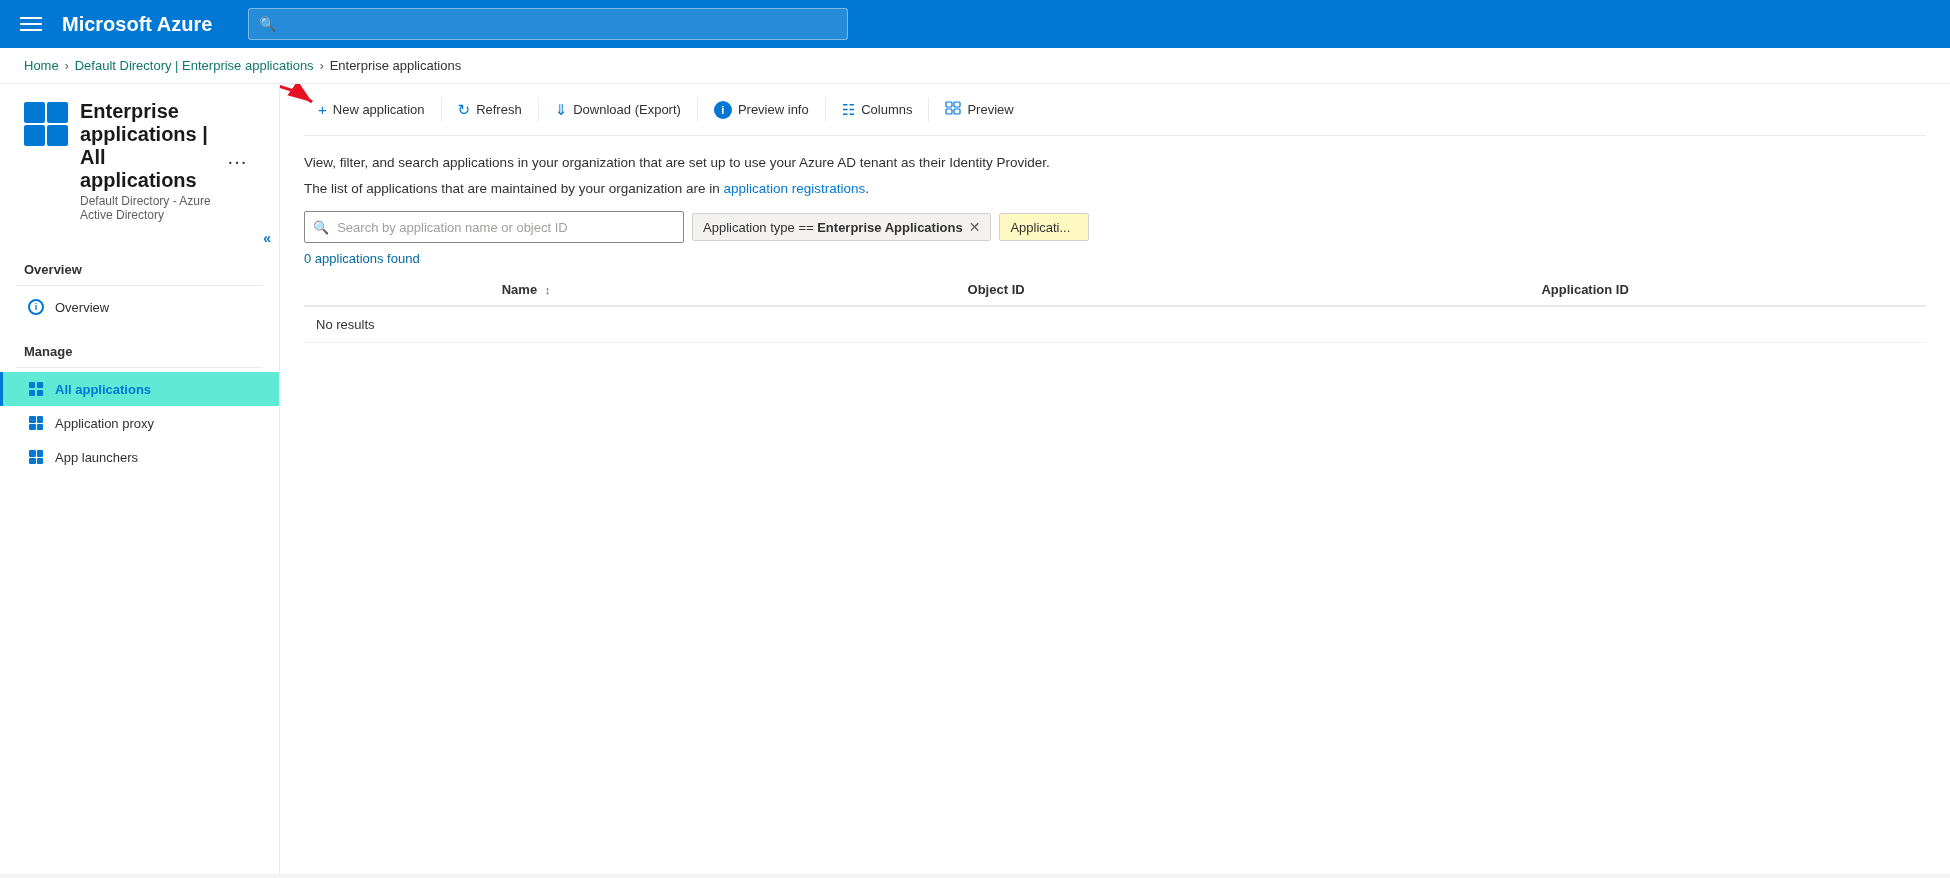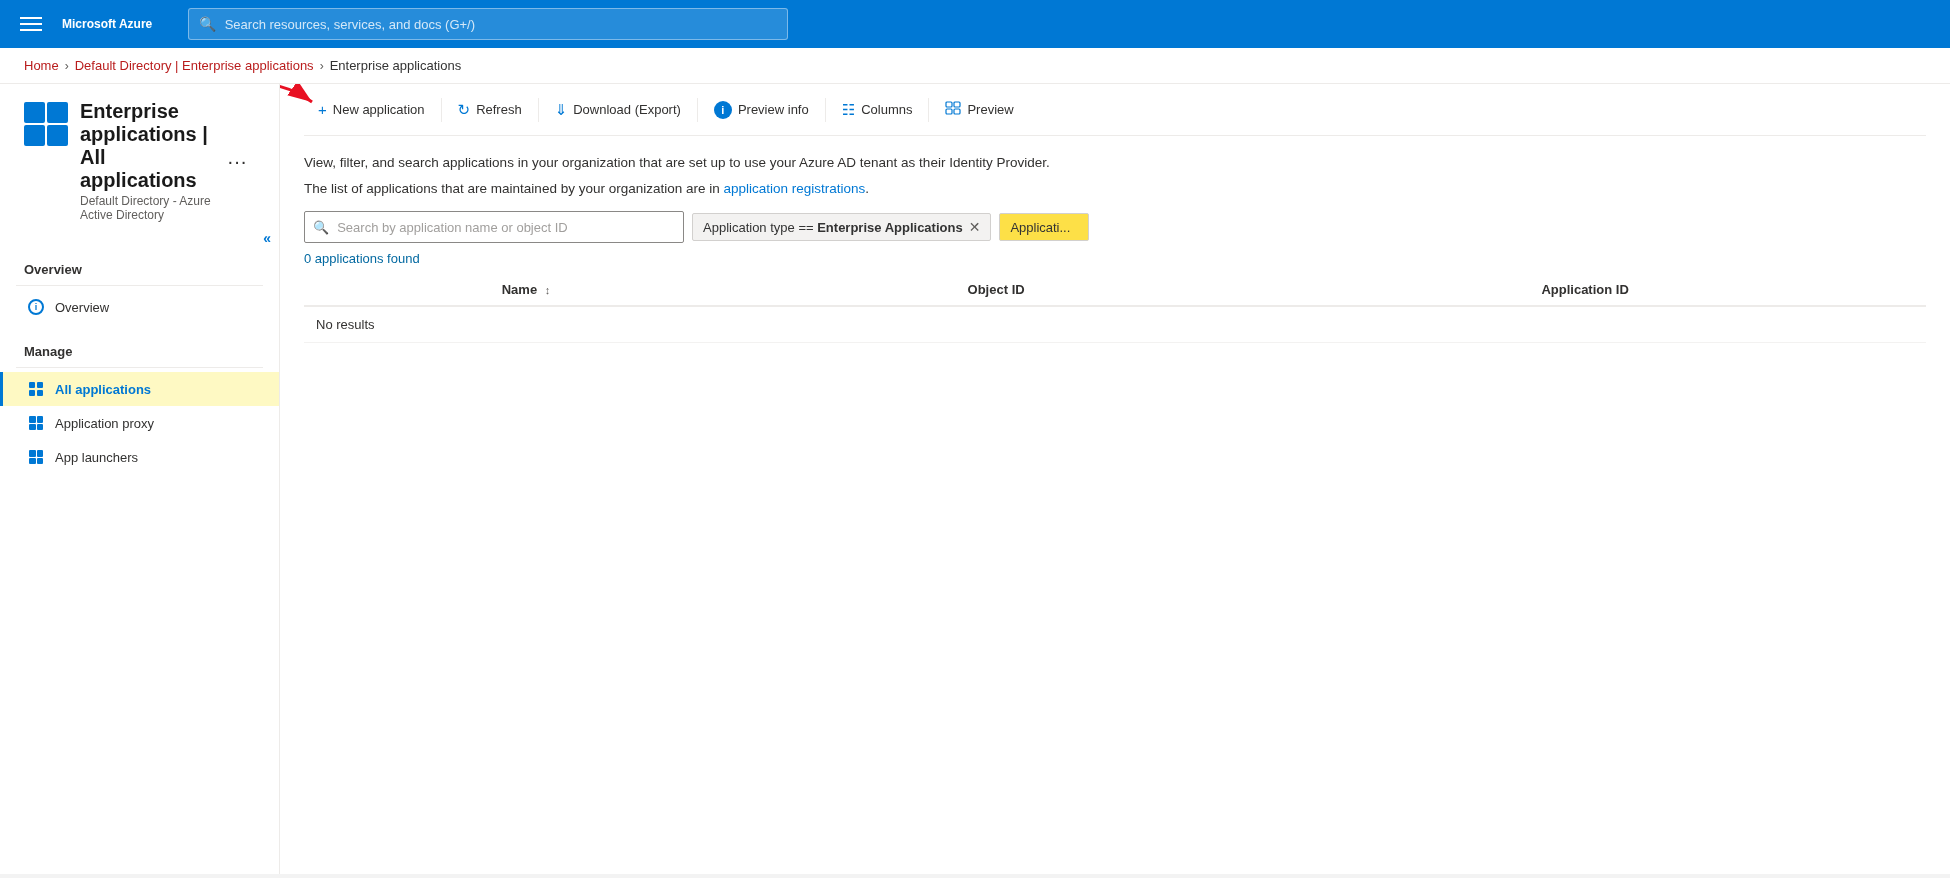--- a/index.html
+++ b/index.html
@@ -24,21 +24,21 @@
       padding: 4px;
     }
     .top-bar-hamburger span {
       display: block;
       width: 22px;
       height: 2px;
       background: white;
     }
     .top-bar-title {
       color: white;
-      font-size: 12px;
+      font-size: 20px;
       font-weight: 600;
       margin-right: 20px;
     }
     .top-bar-search {
       flex: 1;
       max-width: 600px;
       background: rgba(255,255,255,0.15);
       border: 1px solid rgba(255,255,255,0.4);
       border-radius: 3px;
       display: flex;
@@ -61,21 +61,21 @@
     
     .breadcrumb {
       padding: 10px 24px;
       background: white;
       font-size: 13px;
       display: flex;
       align-items: center;
       gap: 6px;
       border-bottom: 1px solid #edebe9;
     }
-    .breadcrumb a { color: #b91c1c; text-decoration: none; }
+    .breadcrumb a { color: #0f766e; text-decoration: none; }
     .breadcrumb-sep { color: #605e5c; font-size: 12px; }
 
     
     .main-layout {
       display: flex;
       height: calc(100vh - 88px);
       background: white;
     }
 
     
@@ -150,21 +150,21 @@
       display: flex;
       align-items: center;
       gap: 10px;
       padding: 8px 24px;
       cursor: pointer;
       color: #323130;
       font-size: 13px;
       border-left: 3px solid transparent;
     }
     .sidebar-item.active {
-      background: #fef9c3;
+      background: #5eead4;
       border-left-color: #0078d4;
       color: #0078d4;
       font-weight: 600;
     }
     .sidebar-item-icon {
       width: 18px;
       height: 18px;
       display: flex;
       align-items: center;
       justify-content: center;
@@ -348,21 +348,20 @@
 
 <div class="top-bar">
   <div class="top-bar-hamburger">
     <span></span>
       <span></span>
       <span></span>
   </div>
   <span class="top-bar-title">Microsoft Azure</span>
   <div class="top-bar-search">
     <span class="search-icon-top">🔍</span>
-    <input type="text" placeholder="Search resources, services, and docs (G+/)" style="">
   </div>
 </div>
 
 <div class="breadcrumb">
   <a href="#">Home</a>
   <span class="breadcrumb-sep">›</span>
   <a href="#">Default Directory | Enterprise applications</a>
   <span class="breadcrumb-sep">›</span>
   <span>Enterprise applications</span>
 </div>
@@ -514,21 +513,21 @@
 
       <div class="filter-bar">
         <div class="search-box">
           <span class="search-icon">🔍</span>
           <input type="text" placeholder="Search by application name or object ID" style="">
         </div>
         <div class="filter-tag">
           <span>Application type == <strong>Enterprise Applications</strong></span>
           <button class="filter-tag-close">✕</button>
         </div>
-        <div class="filter-tag" style="background:#fde047; border:1px solid #d2d0ce; min-width:90px;">
+        <div class="filter-tag" style="background:#fef9c3; border:1px solid #d2d0ce; min-width:90px;">
           <span>Applicati...</span>
         </div>
       </div>
 
       <div class="results-info">0 applications found</div>
 
       <table class="data-table">
         <thead>
           <tr>
             <th>

